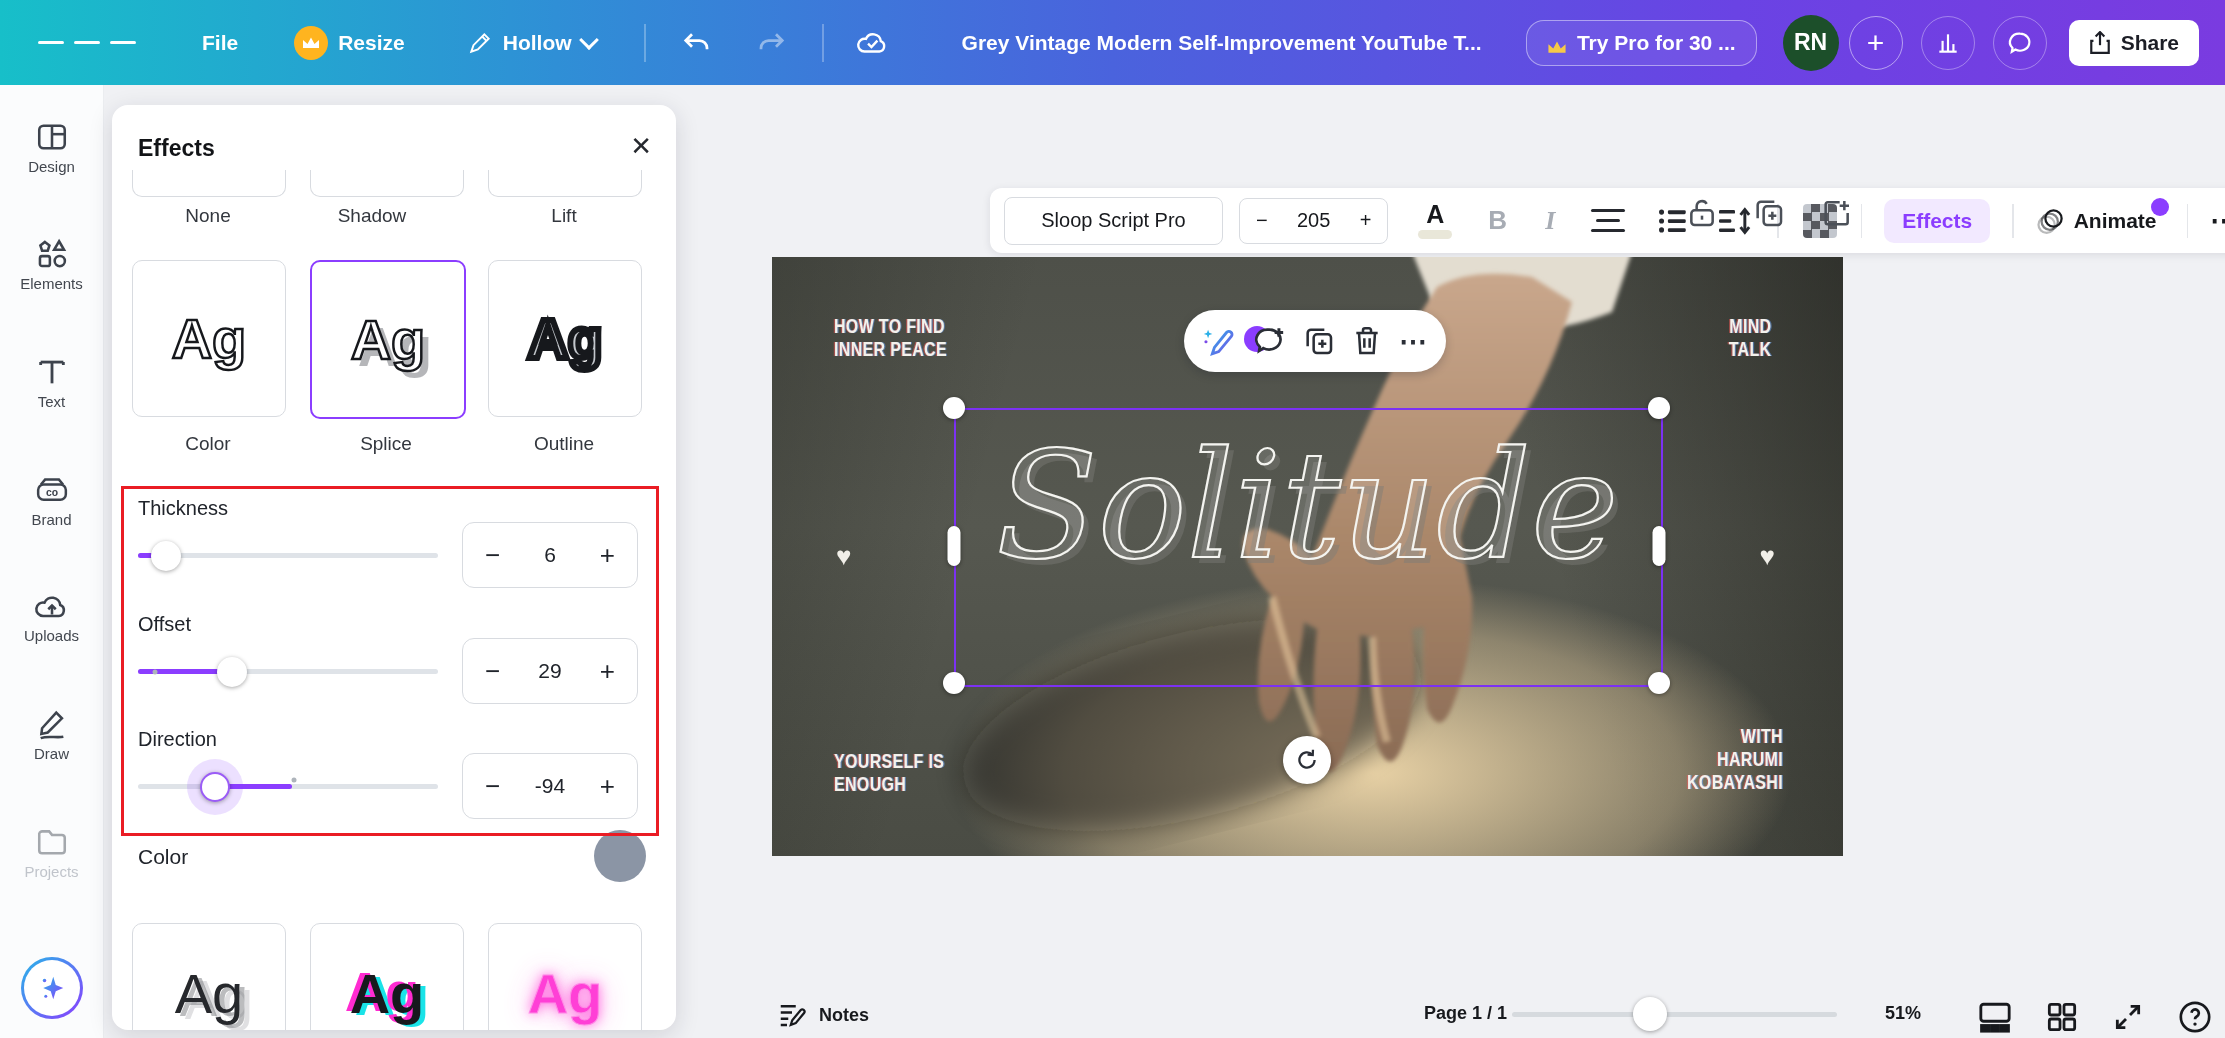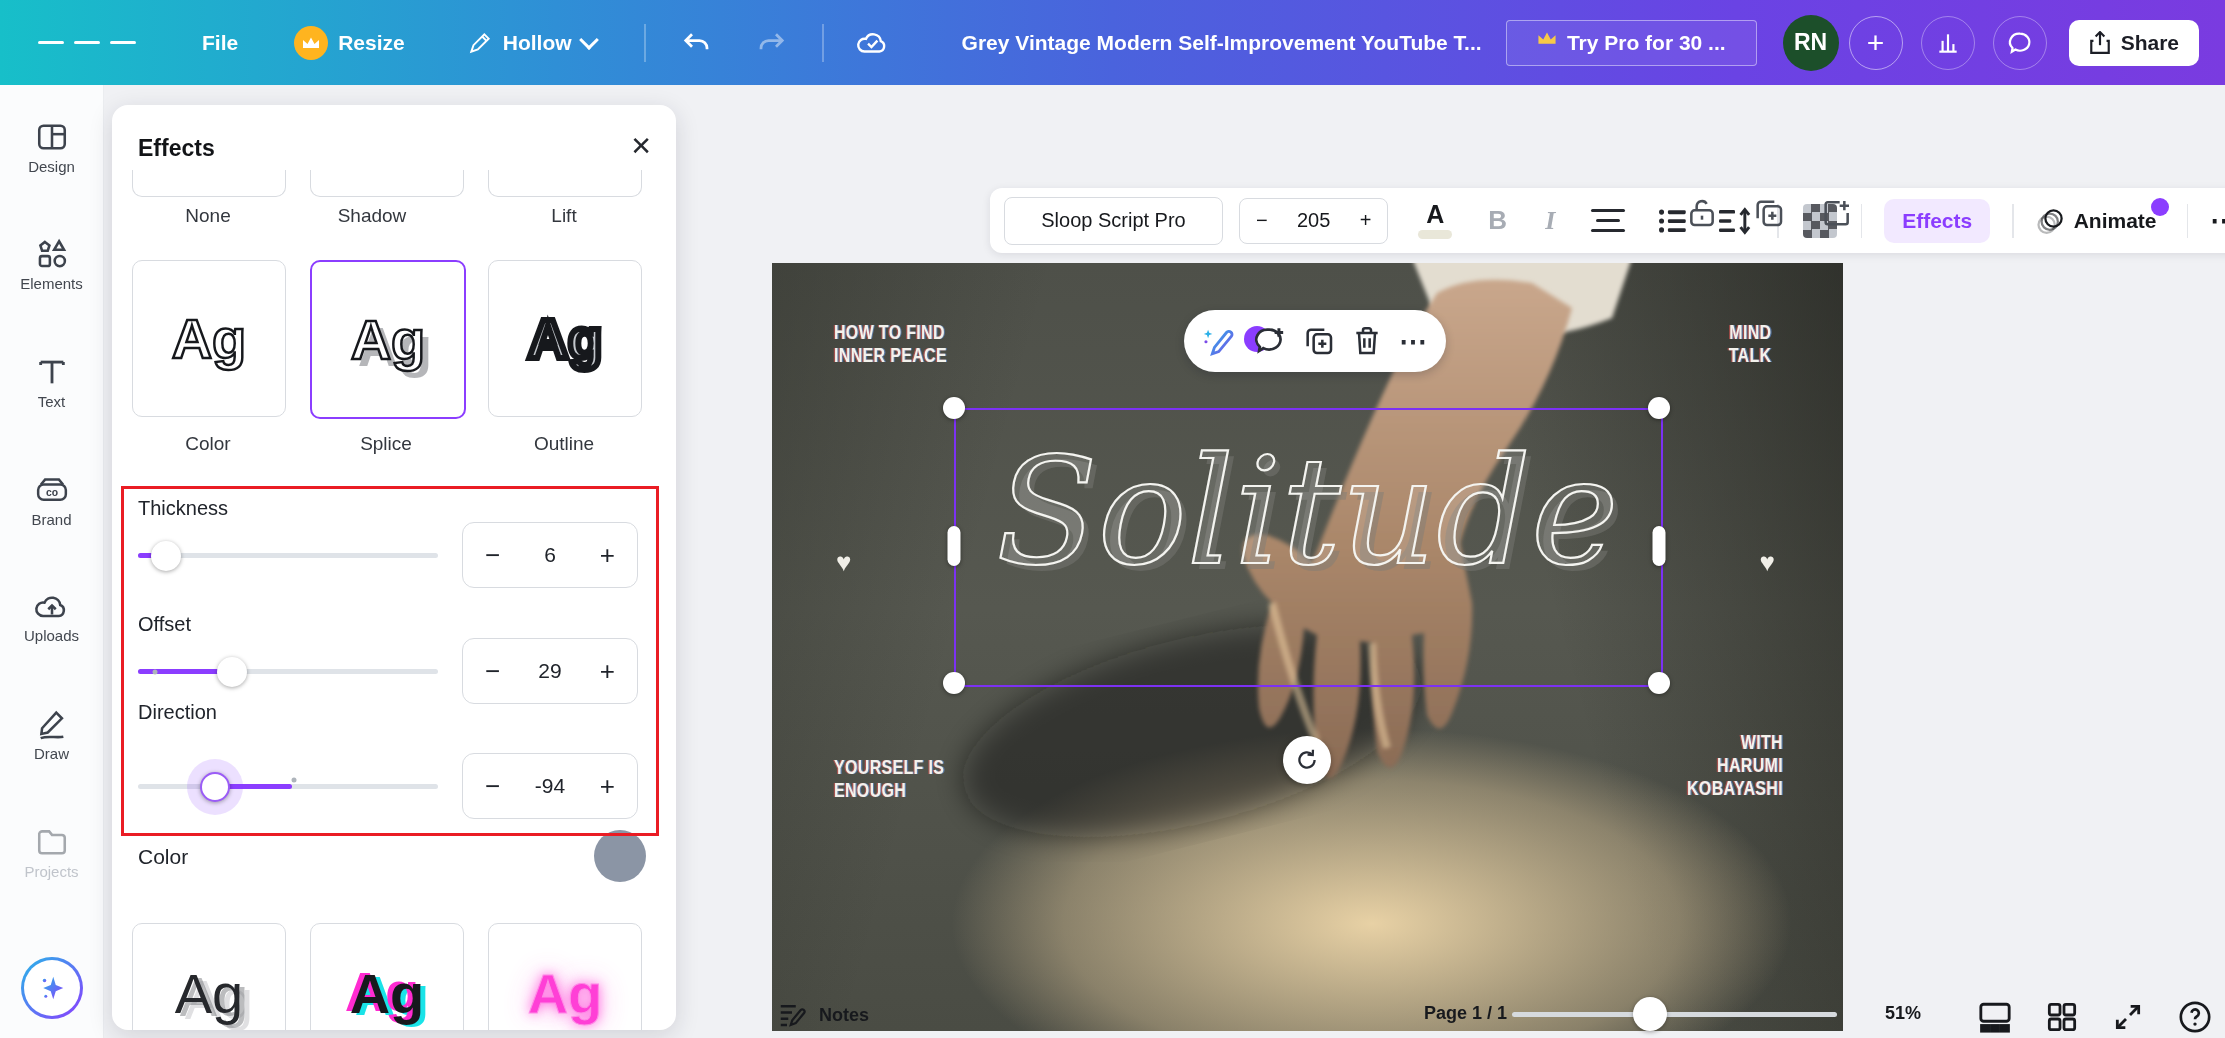--- a/index.html
+++ b/index.html
@@ -10,22 +10,22 @@
 
   
   #topbar{left:0;top:0;width:2225px;height:85px;
     background:linear-gradient(90deg,#17bfc9 0%,#2f8fd6 25%,#4a63dd 50%,#6a43e4 78%,#7a3be0 100%);
     display:flex;align-items:center;color:#fff;}
   .tb-item{display:flex;align-items:center;gap:10px;font-size:21px;font-weight:700;color:#fff;}
   .burger span{display:block;width:26px;height:3.5px;background:#fff;border-radius:2px;margin:5px 0;}
   .crown-badge{width:34px;height:34px;border-radius:50%;background:#ffb41f;display:flex;align-items:center;justify-content:center;}
   .tb-divider{width:2px;height:38px;background:rgba(255,255,255,.28);}
   .chev{width:11px;height:11px;border-right:3px solid #fff;border-bottom:3px solid #fff;transform:rotate(45deg);margin-top:-6px;}
-  #try-pro{border:1.5px solid rgba(255,255,255,.45);background:rgba(255,255,255,.07);border-radius:4px;
-     padding:10px 30px;display:flex;align-items:flex-start;gap:10px;font-size:21px;font-weight:700;}
+  #try-pro{border:1.5px solid rgba(255,255,255,.45);background:rgba(255,255,255,.07);border-radius:18px;
+     padding:10px 20px;display:flex;align-items:flex-end;gap:10px;font-size:21px;font-weight:700;}
   #avatar{width:56px;height:56px;border-radius:50%;background:#1c4f2a;display:flex;align-items:center;justify-content:center;
      font-weight:700;font-size:23px;color:#fff;}
   .ring-btn{width:52px;height:52px;border-radius:50%;border:1.5px solid rgba(255,255,255,.5);
      display:flex;align-items:center;justify-content:center;font-size:30px;font-weight:400;}
   #share-btn{background:#fff;color:#1c1e26;border-radius:10px;padding:11px 20px;display:flex;gap:10px;align-items:center;
      font-size:21px;font-weight:700;}
 
   
   #sidebar{left:0;top:85px;width:103px;height:953px;background:#fbfcfd;border-right:1px solid #ebedf0;}
   .side-item{position:absolute;left:0;width:103px;text-align:center;color:#33373f;}
@@ -76,21 +76,21 @@
   .tt-box{border:1.5px solid #d8dbe0;border-radius:8px;height:46px;display:flex;align-items:center;justify-content:center;
      font-size:20px;color:#17191d;}
   .tt-icon{color:#17191d;font-size:24px;font-weight:700;display:flex;align-items:center;justify-content:center;}
   .tt-div{width:1.5px;height:34px;background:#e4e6ea;}
   #fx-btn{background:#f2e9ff;color:#8b3dff;font-size:21px;font-weight:600;border-radius:10px;padding:10px 18px;}
   .dim-ic{color:#a7acb4;}
   .bars span{display:block;background:#26292f;height:3px;border-radius:2px;margin:3.5px 0;}
 
   
   #workspace{left:103px;top:85px;width:2122px;height:953px;margin-left:44px;}
-  #page{left:625px;top:178px;width:1071px;height:768px;overflow:hidden;background:
+  #page{left:625px;top:172px;width:1071px;height:599px;overflow:hidden;background:
      radial-gradient(ellipse 560px 260px at 56% 86%,rgba(240,216,170,.95),rgba(214,192,150,.45) 55%,rgba(0,0,0,0) 75%),
      linear-gradient(105deg,rgba(38,40,34,.35) 0%,rgba(0,0,0,0) 22%),
      linear-gradient(255deg,rgba(24,25,21,.55) 0%,rgba(0,0,0,0) 30%),
      linear-gradient(180deg,#4e5049 0%,#565850 45%,#4a4c44 100%);}
   .caption{position:absolute;color:#f3f2ec;font-weight:700;font-size:20px;line-height:1.14;letter-spacing:.4px;
      text-shadow:-1.5px 0 0 rgba(255,90,90,.5),1.5px 0 0 rgba(110,170,255,.5);}
   .cond-l{transform:scaleX(.8);transform-origin:left top;}
   .cond-r{transform:scaleX(.8);transform-origin:right top;}
   .heart{position:absolute;color:#f1efe8;font-size:26px;}
   #headline{position:absolute;left:0;top:175px;width:1071px;text-align:center;
@@ -322,21 +322,21 @@
       <span class="fill" style="left:0;width:94px"></span>
       <span class="mark" style="left:17px"></span>
       <span class="knob" style="left:94px"></span>
     </div>
     <div class="stepper" style="top:533px">
       <span class="pm">−</span>
       <span class="val">29</span>
       <span class="pm">+</span>
     </div>
 
-    <div class="sl-label" style="top:596px">Direction</div>
+    <div class="sl-label" style="top:623px">Direction</div>
     <div class="track" style="top:679px">
       <span class="fill" style="left:77px;width:77px"></span>
       <span class="mark" style="left:156px;top:-4px"></span>
       <span class="halo" style="left:77px"></span>
       <span class="knob" style="left:77px;border:2px solid #9b5cf7;box-sizing:border-box"></span>
     </div>
     <div class="stepper" style="top:648px">
       <span class="pm">−</span>
       <span class="val">-94</span>
       <span class="pm">+</span>

